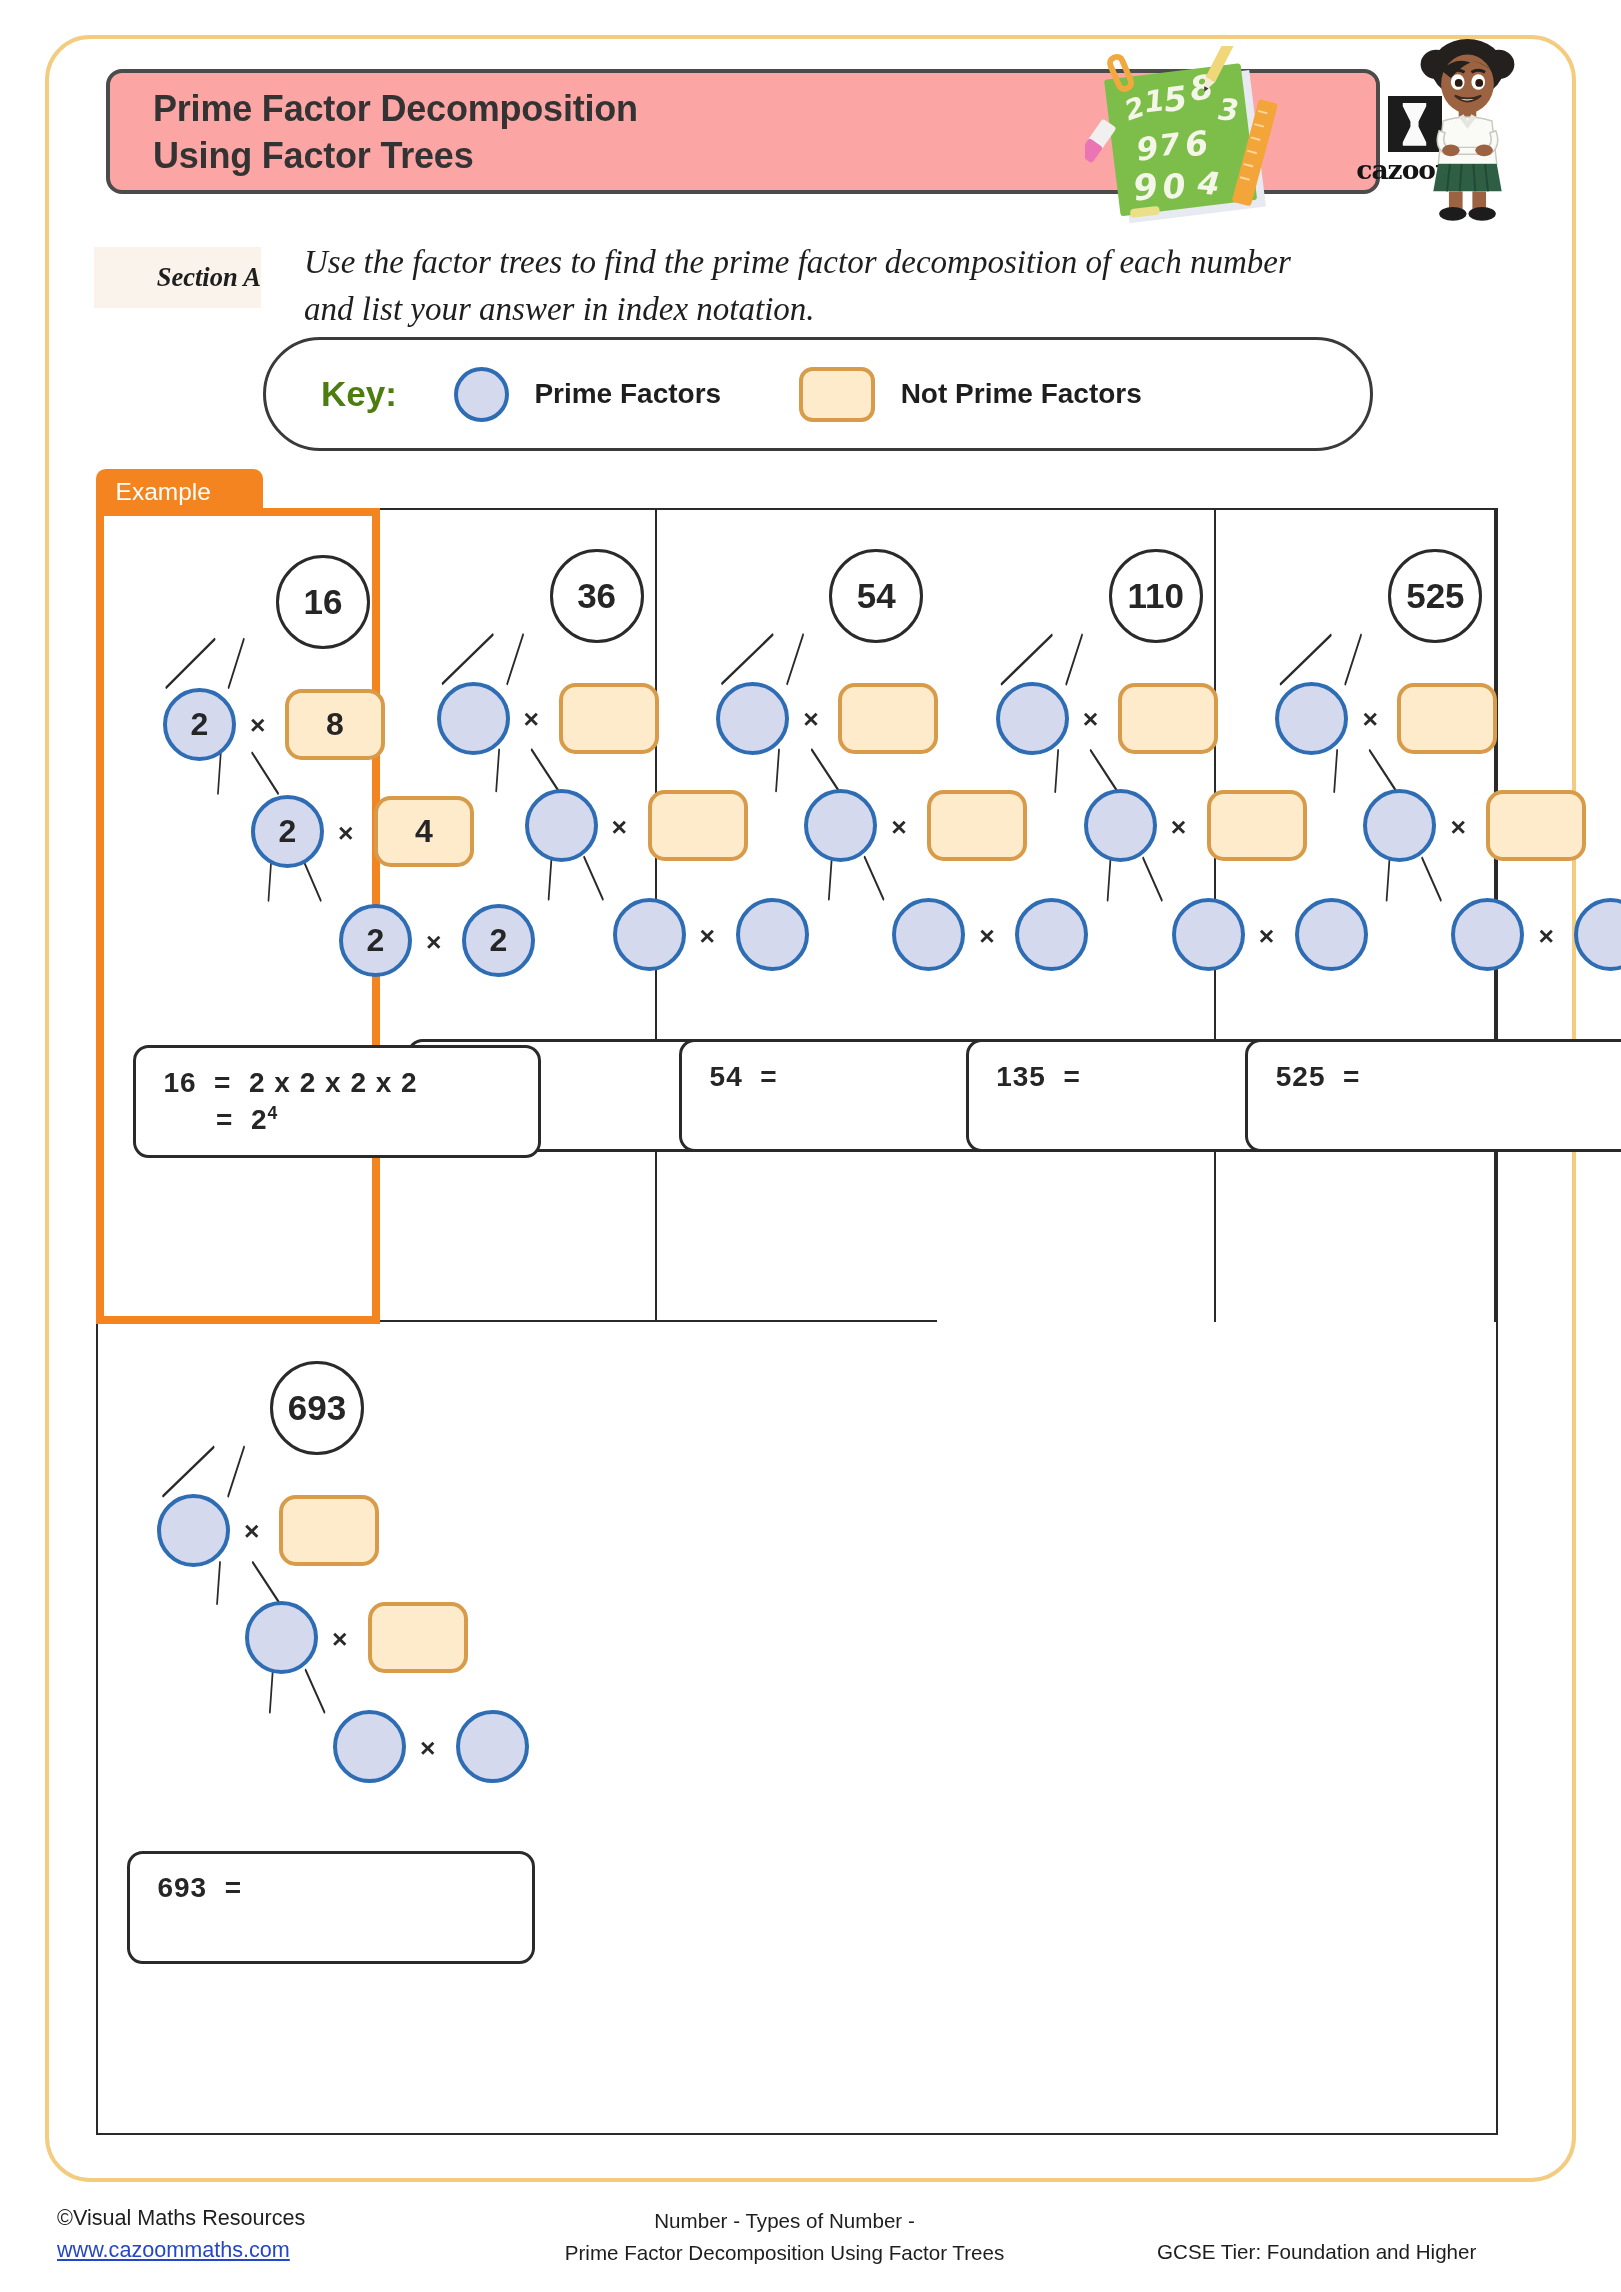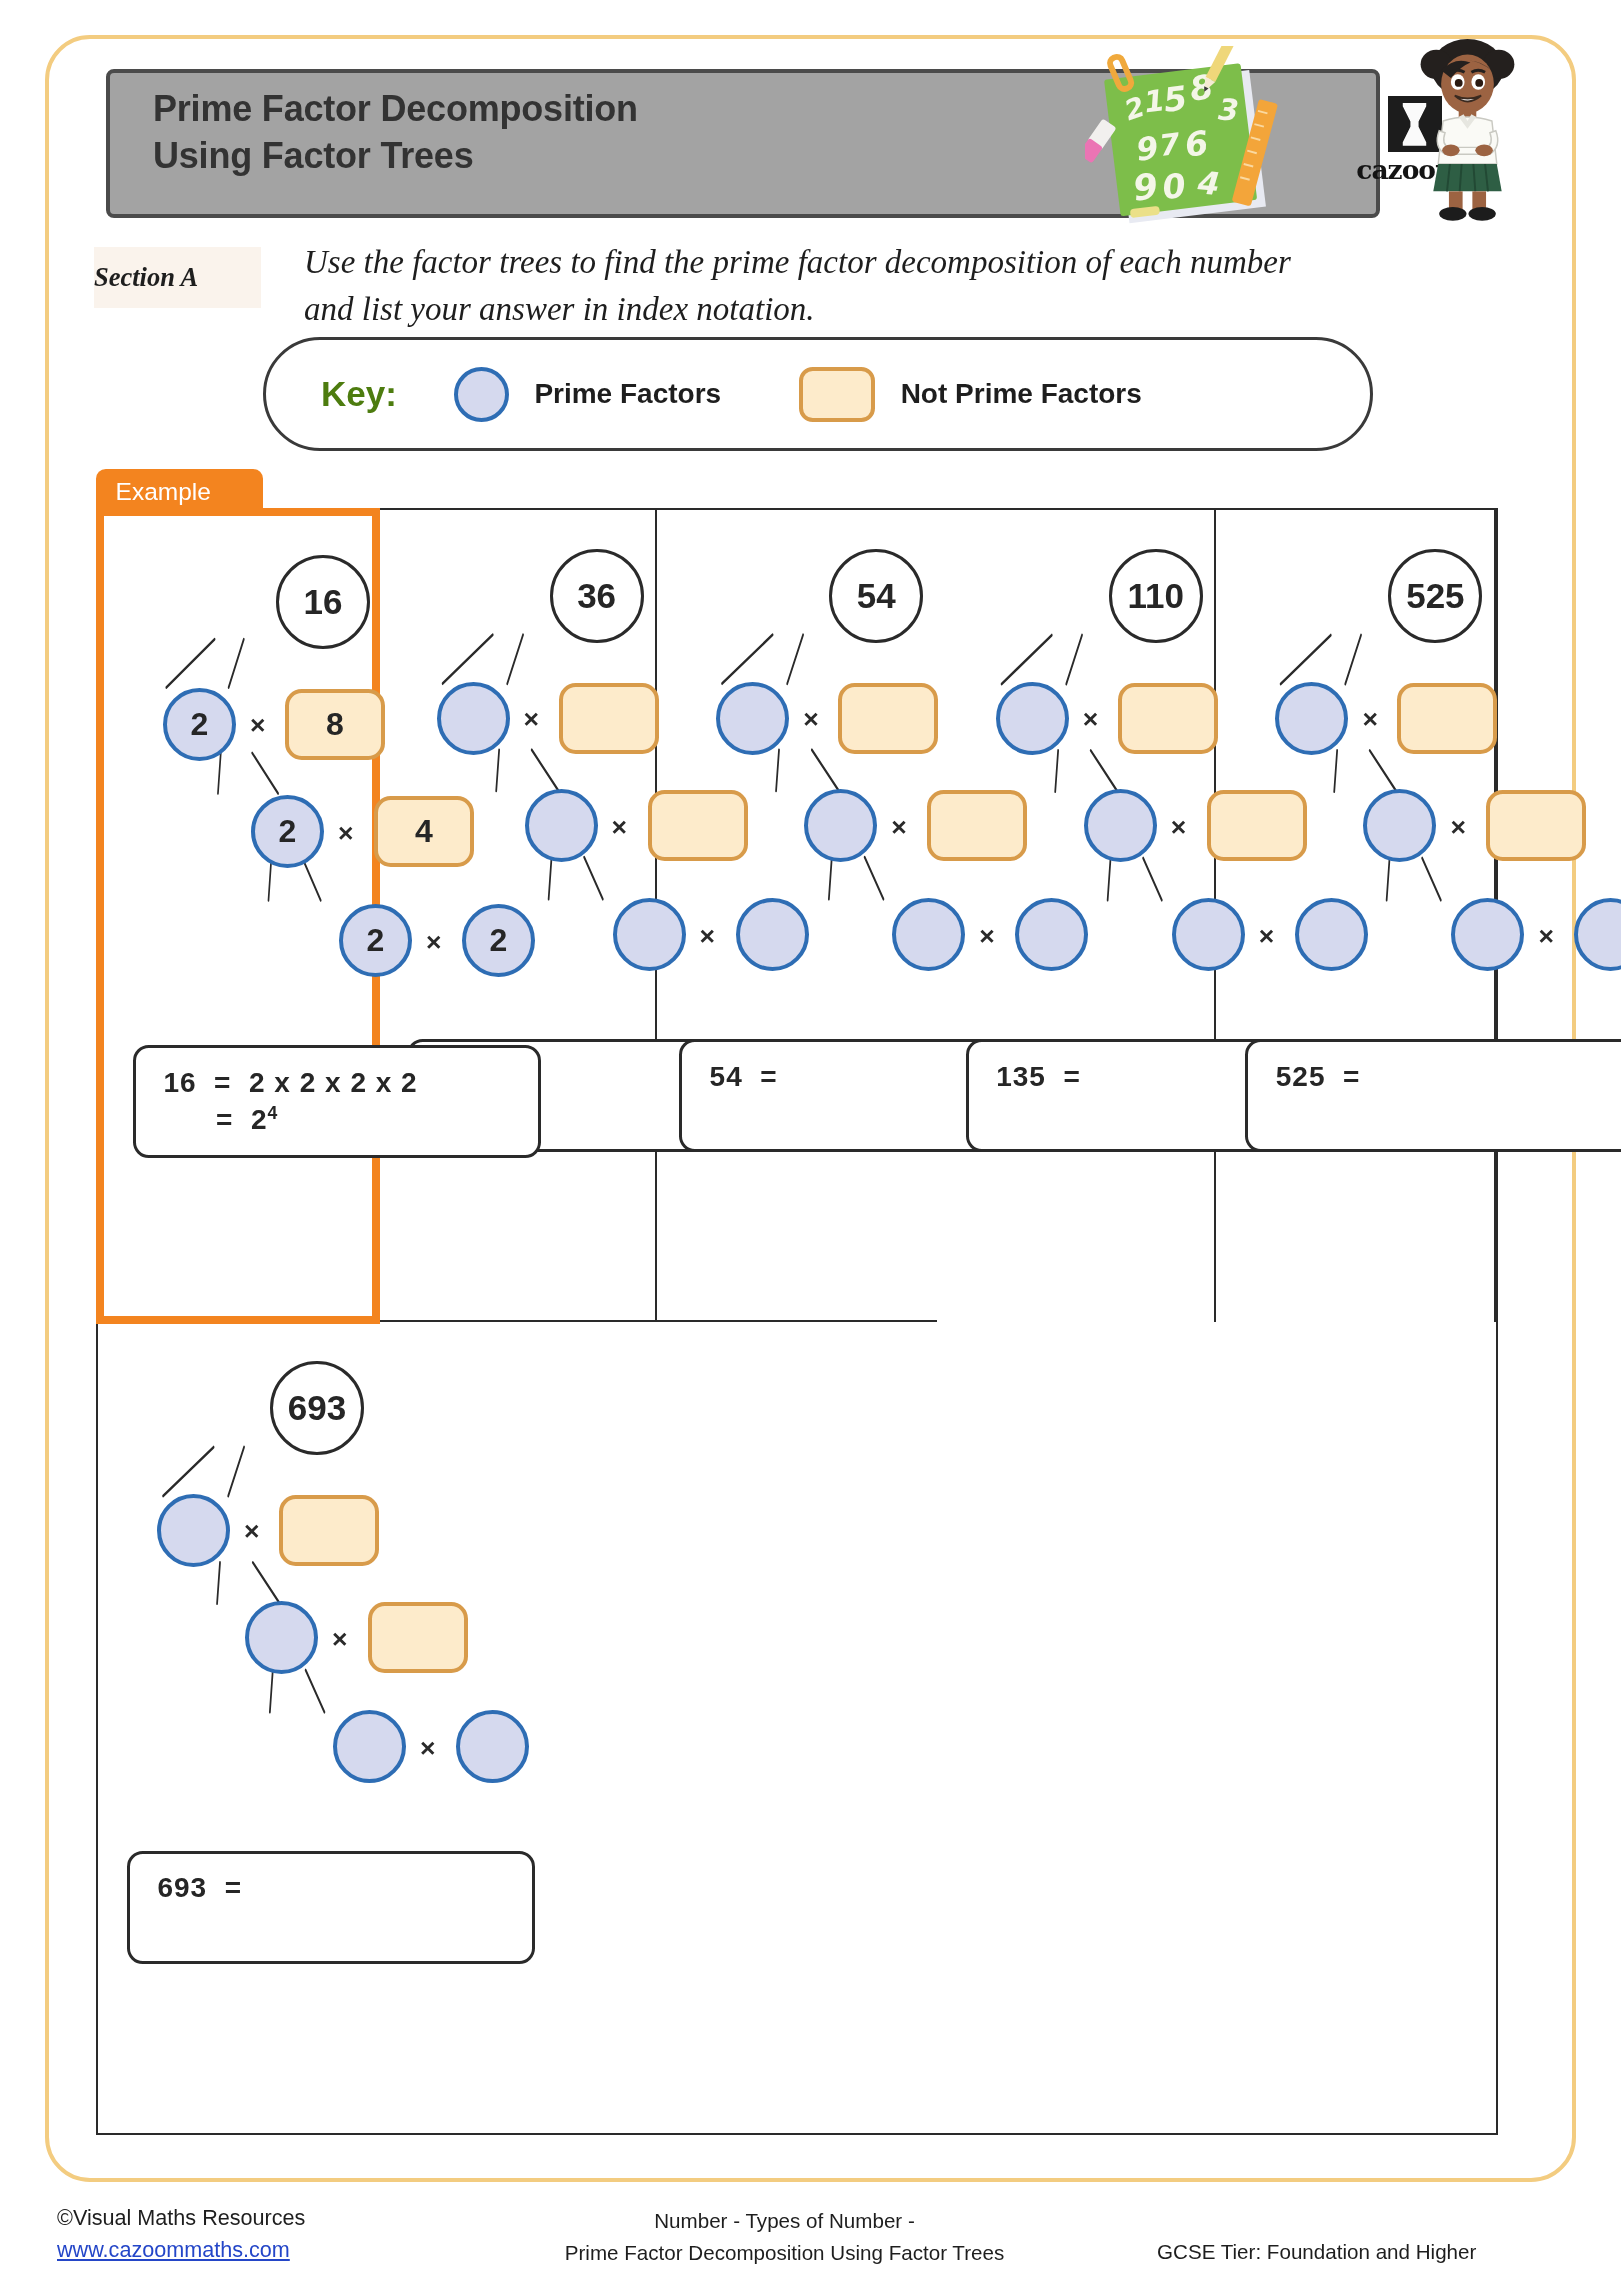--- a/index.html
+++ b/index.html
@@ -15,24 +15,24 @@
     position:absolute; left:45px; top:35px;
     width:1531px; height:2147px;
     border:4.9px solid #F3CC80;
     border-radius:45px;
     background:#ffffff;
   }
 
   
   .header-bar{
     position:absolute; left:106px; top:69px;
-    width:1274px; height:149px;
+    width:1274px; height:125px;
     border:4.9px solid #4B4B4B;
-    border-radius:8px;
-    background:#a3a3a3;
+    border-radius:16px;
+    background:#fca5a5;
   }
   .header-title{
     position:absolute; left:43px; top:11.8px;
     font-size:36px; font-weight:bold; line-height:1.32;
     color:#333333; letter-spacing:-0.2px;
     white-space:pre-line;
   }
 
   
   .doodle{ position:absolute; left:975px; top:-27.4px; width:216px; height:196px; }
@@ -49,21 +49,21 @@
   .logo-word{ font-family:"DejaVu Serif", serif; font-weight:bold; font-size:26.5px; color:#141414; letter-spacing:-1px; margin-top:2px;}
 
   
   .mascot{ position:absolute; left:1404px; top:37px; width:127px; height:186px; }
 
   
   .section-tag{
     position:absolute; left:94px; top:247px;
     width:167px; height:61px;
     background:#FAF3EC;
-    display:flex; align-items:center; justify-content:flex-start;
+    display:flex; align-items:center; justify-content:flex-end;
   }
   .section-tag span{
     font-family:"Liberation Serif", serif; font-weight:bold; font-style:italic;
     font-size:26.5px; color:#1E1E1E;
   }
   .instruction{
     position:absolute; left:304px; top:239px; width:1039px;
     font-family:"Liberation Serif", serif; font-style:italic;
     font-size:33px; line-height:1.42; color:#1E1E1E;
     white-space:pre-line;

